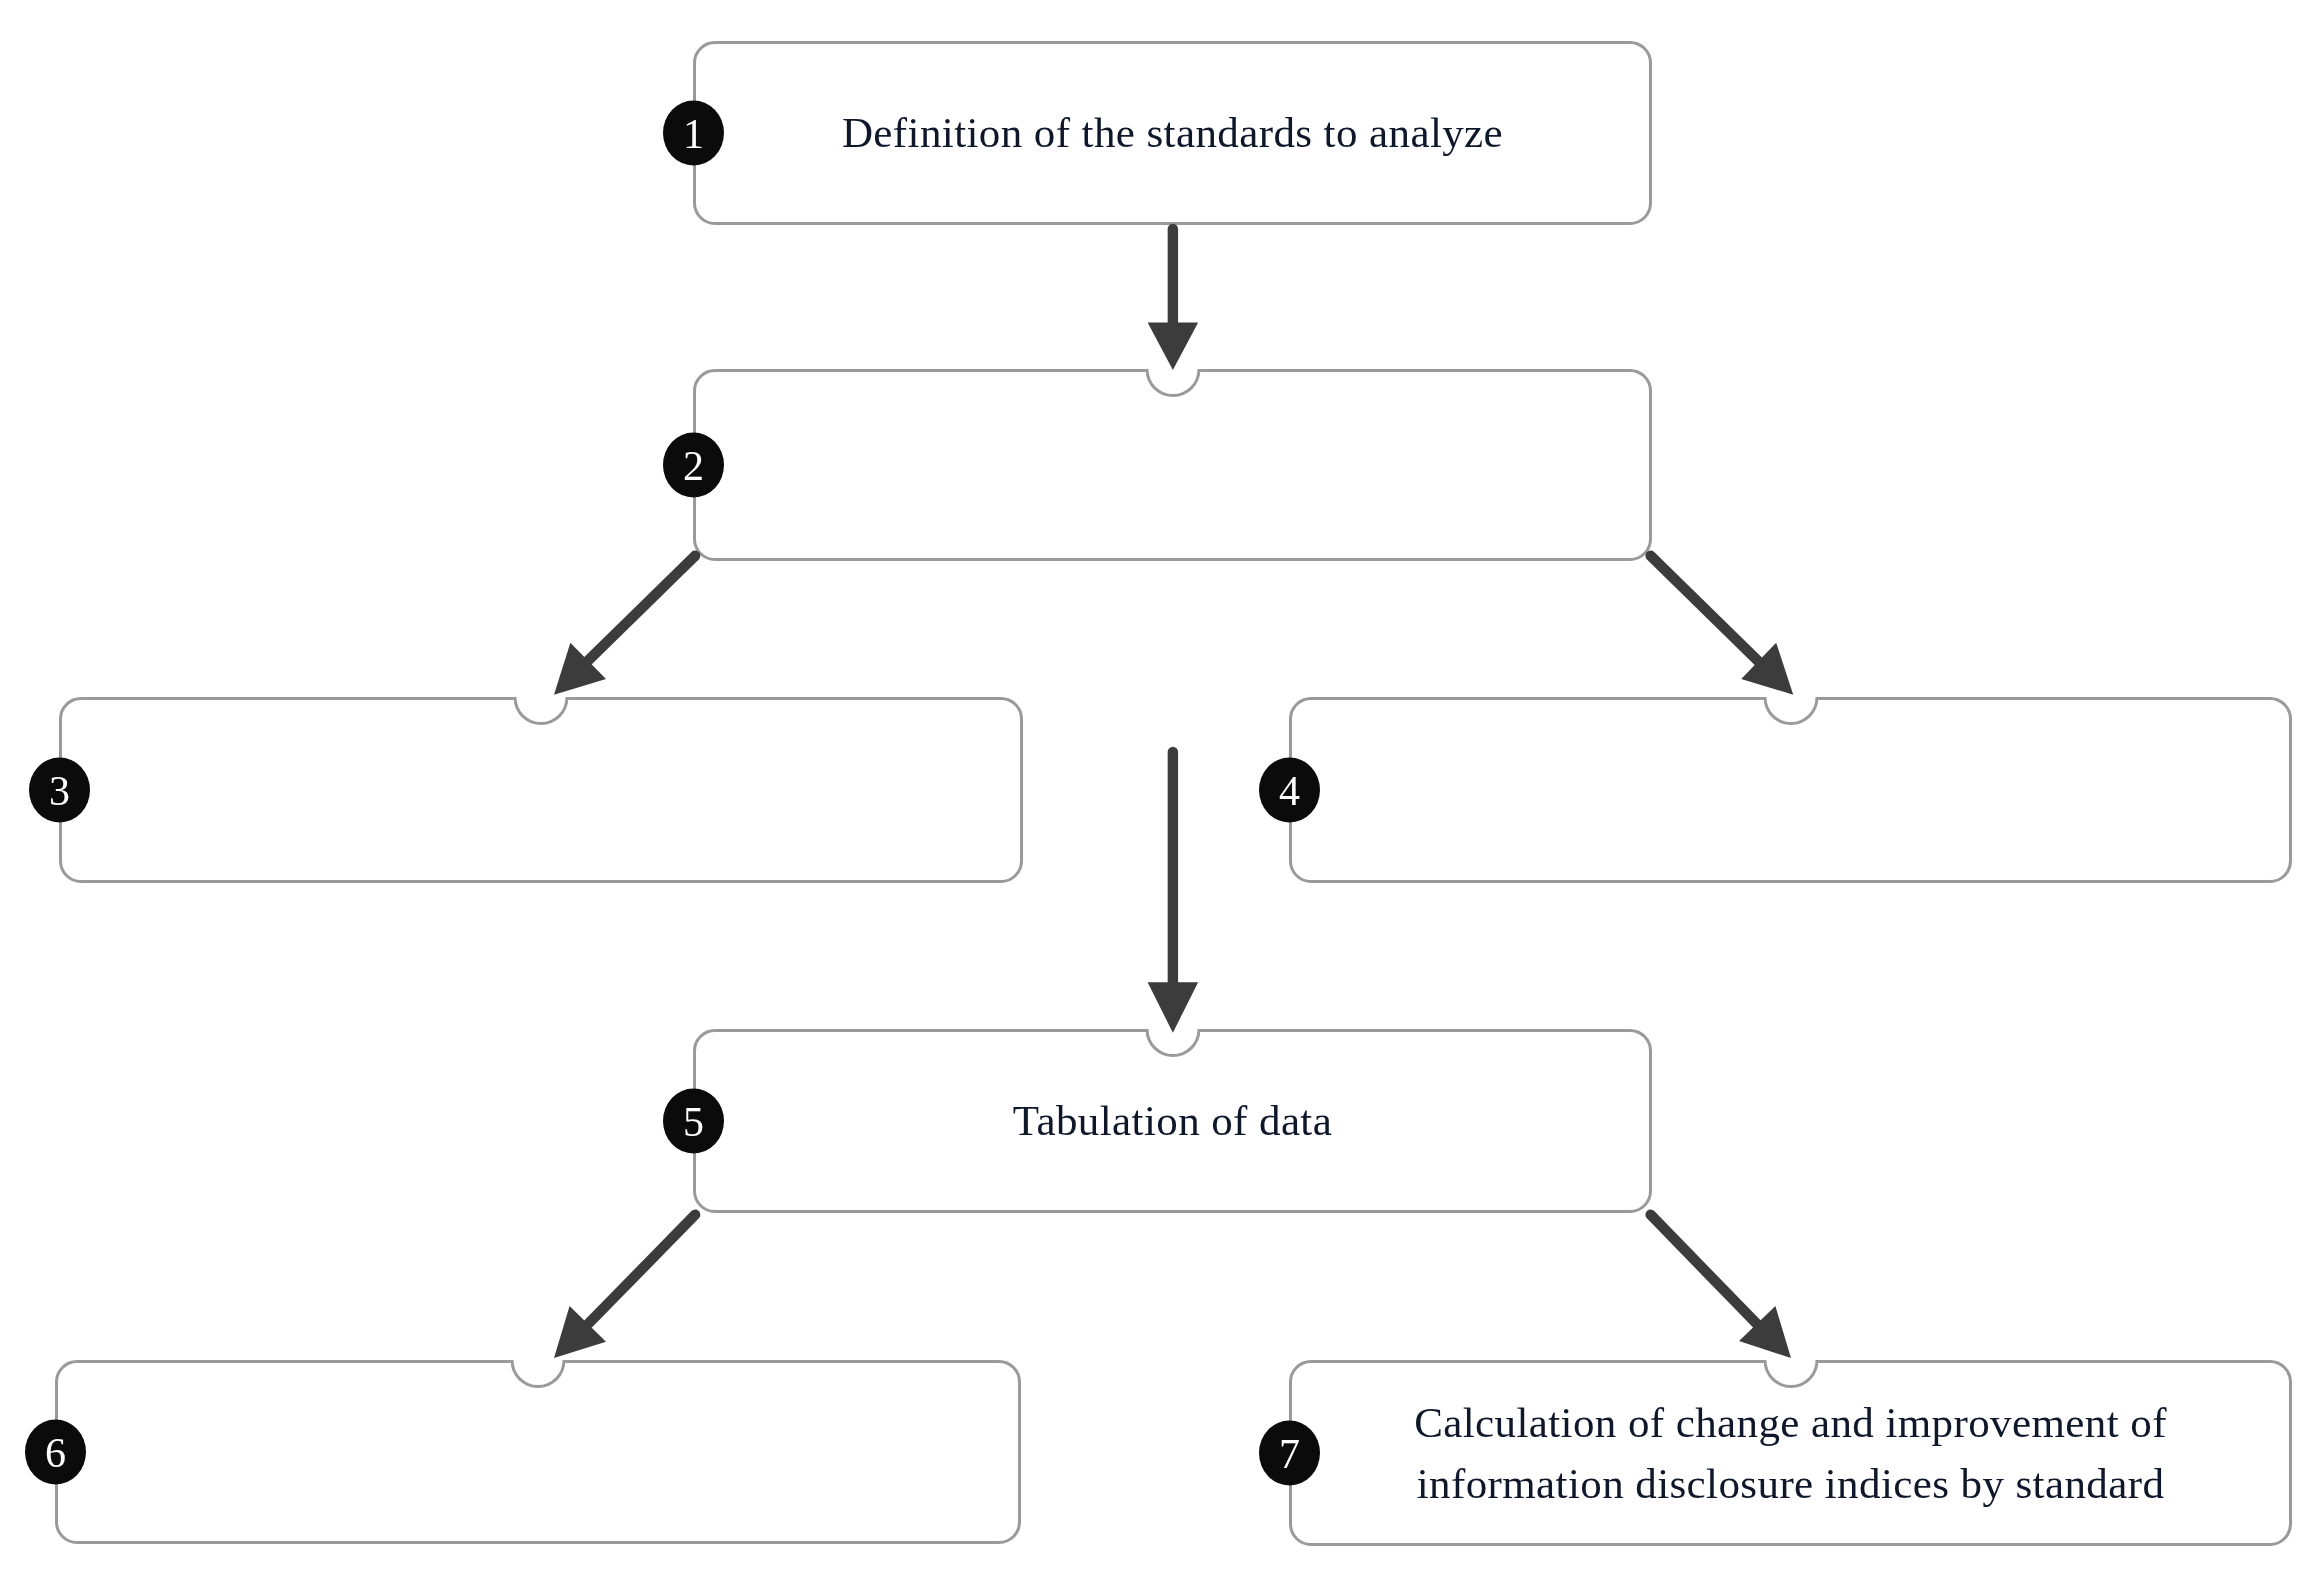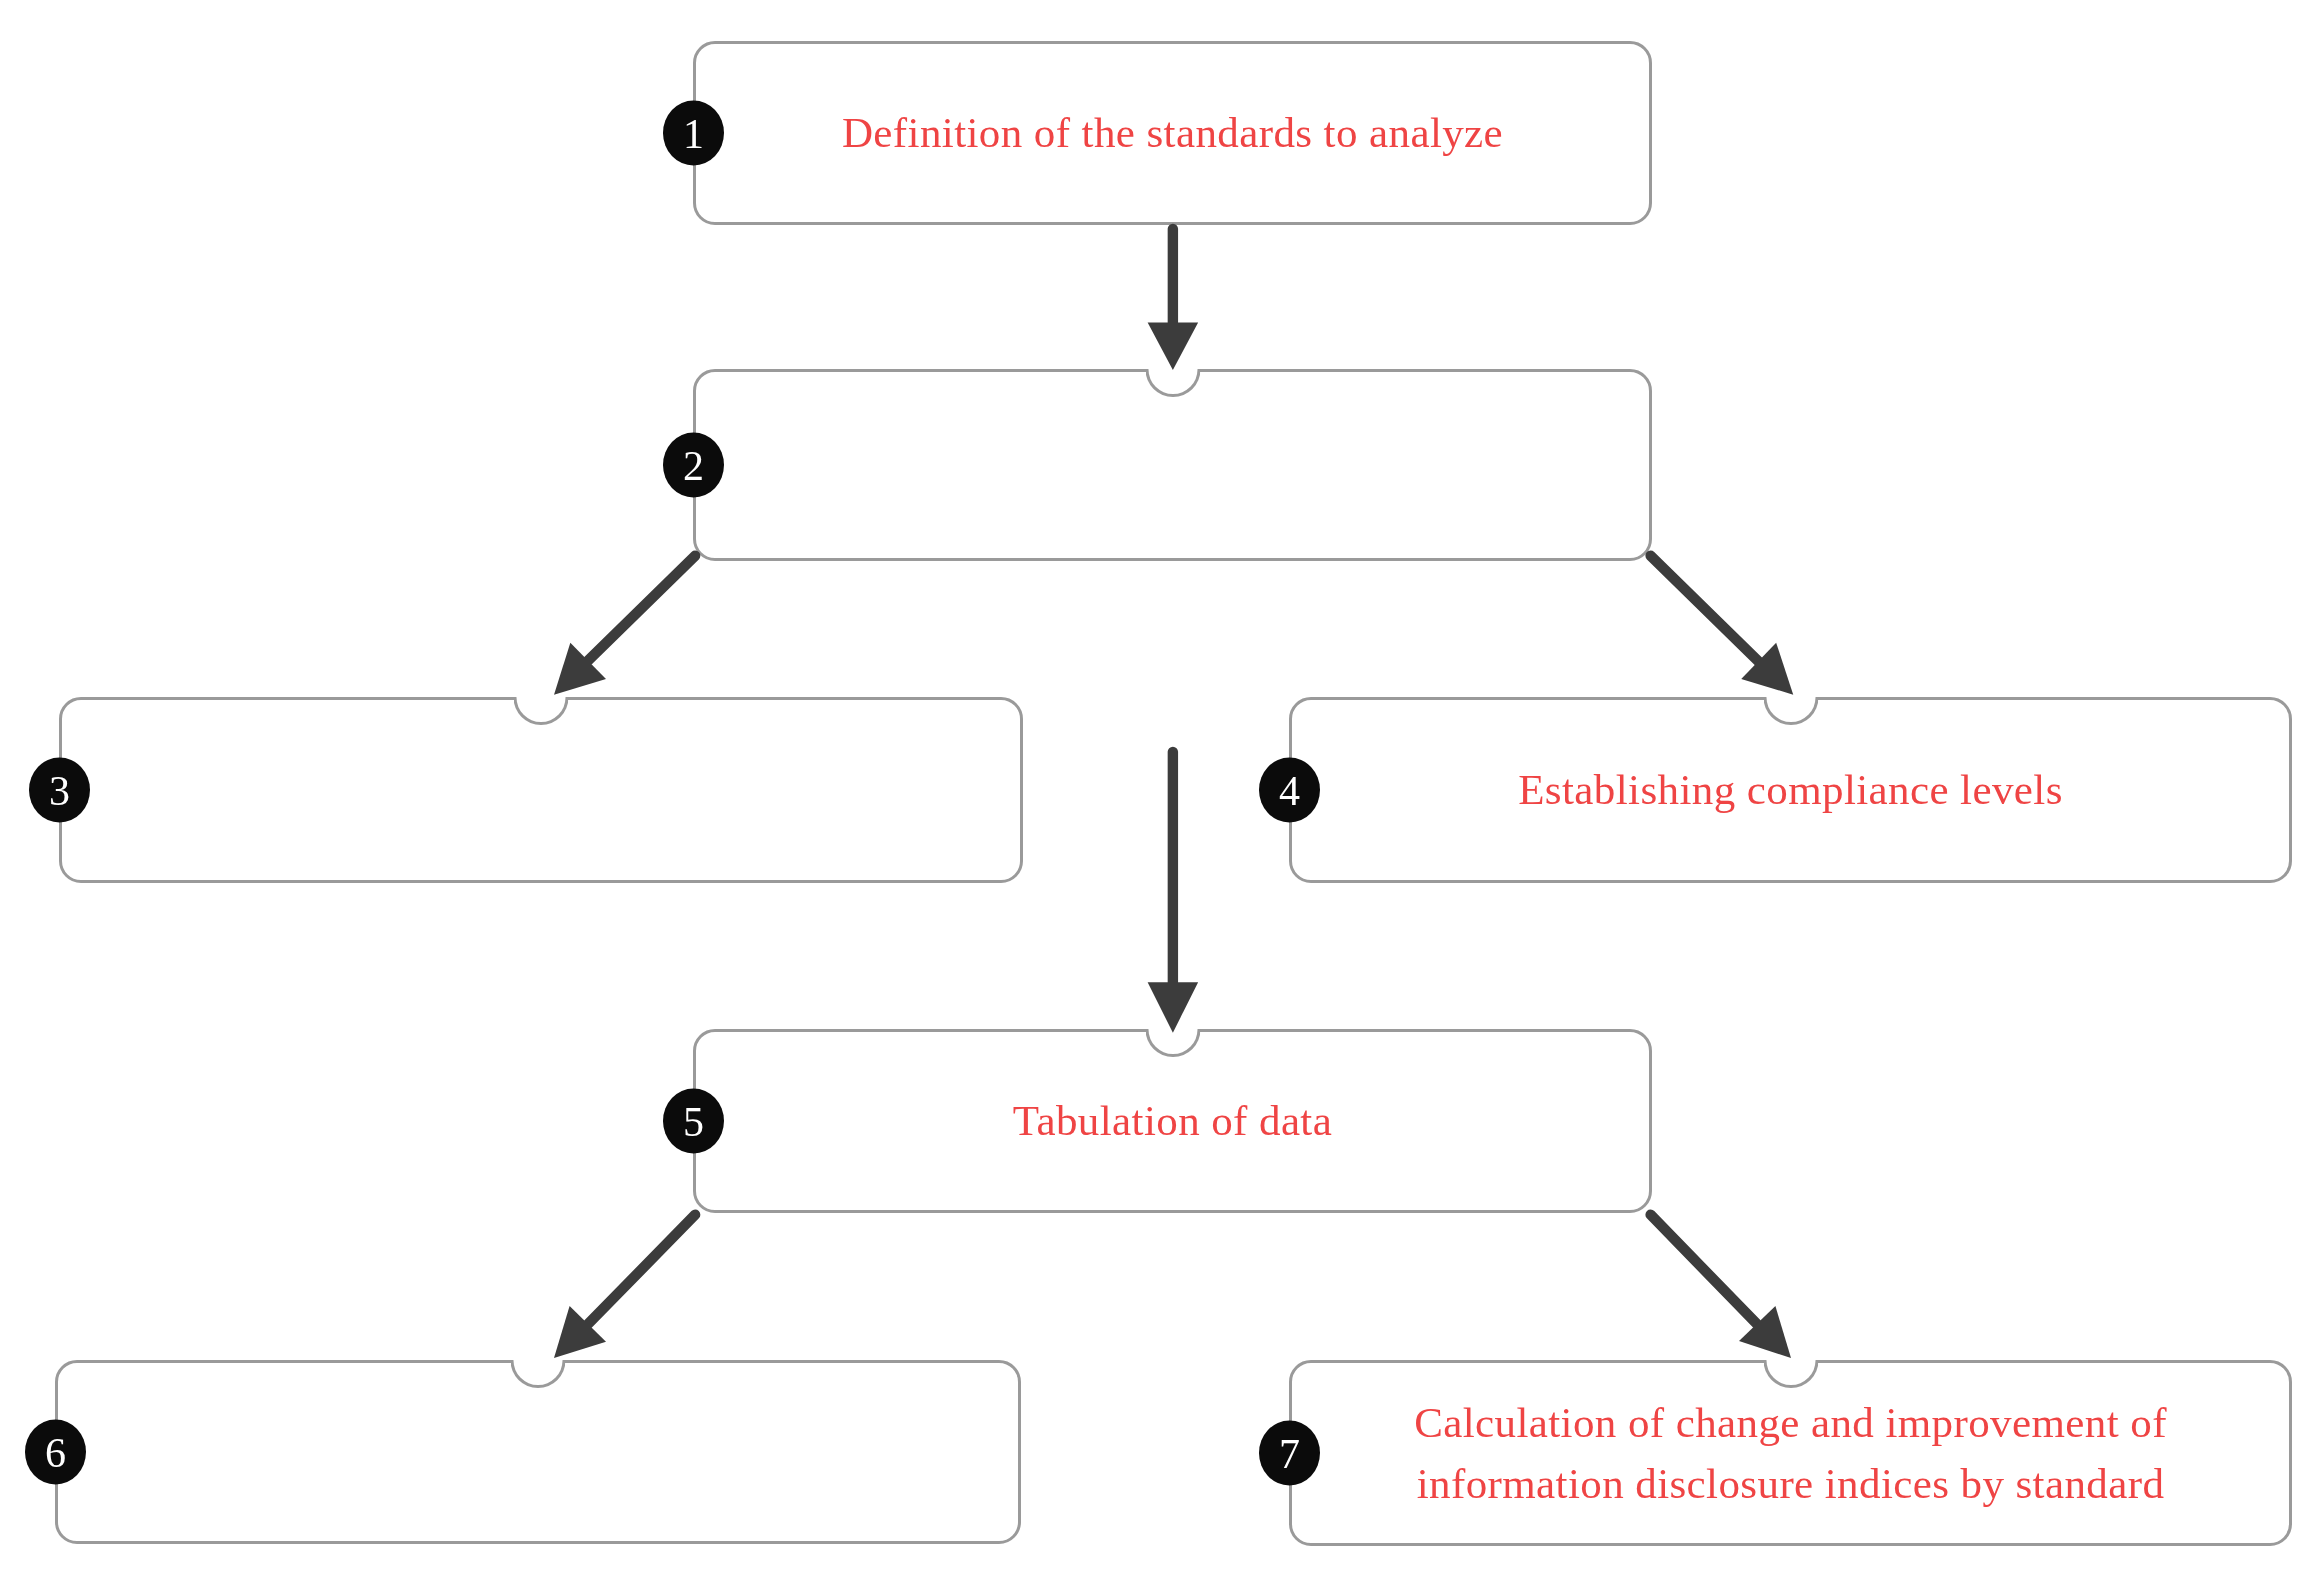--- a/index.html
+++ b/index.html
@@ -26,21 +26,21 @@
     display: flex;
     align-items: center;
     justify-content: center;
     z-index: 2;
   }
   .label {
     display: block;
     text-align: center;
     font-size: 43px;
     line-height: 1.42;
-    color: #ef4444;
+    color: #0f172a;
     letter-spacing: 0.4px;
   }
   .w-c  { max-width: 855px; }   
   .w-b2 { max-width: 832px; }   
   .w-b6 { max-width: 803px; }   
   .w-b7 { max-width: 888px; }   
   .badge {
     position: absolute;
     left: -33px;
     top: 50%;
@@ -103,21 +103,20 @@
   </div>
 
   <div class="box" style="left:59px; top:697px; width:964px; height:186px;">
     <div class="notch"></div>
     <span class="badge">3</span>
   </div>
 
   <div class="box" style="left:1289px; top:697px; width:1003px; height:186px;">
     <div class="notch"></div>
     <span class="badge">4</span>
-    <span class="label w-c">Establishing compliance levels</span>
   </div>
 
   <div class="box" style="left:693px; top:1029px; width:959px; height:184px;">
     <div class="notch"></div>
     <span class="badge">5</span>
     <span class="label w-c">Tabulation of data</span>
   </div>
 
   <div class="box" style="left:55px; top:1360px; width:966px; height:184px;">
     <div class="notch"></div>

